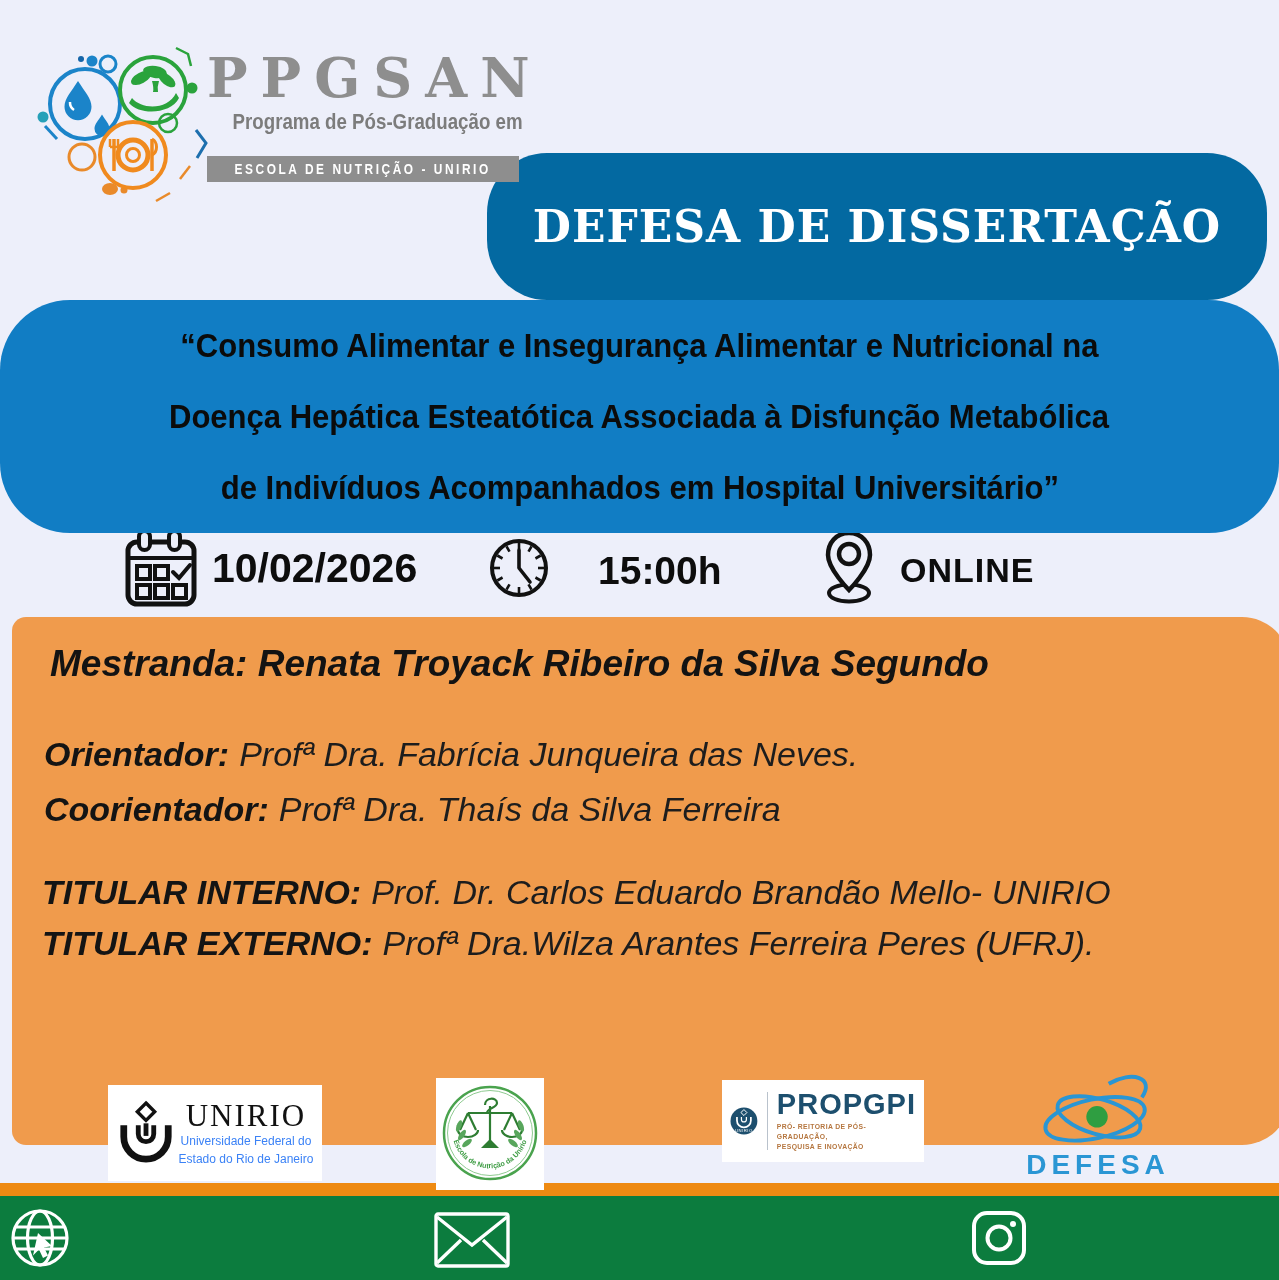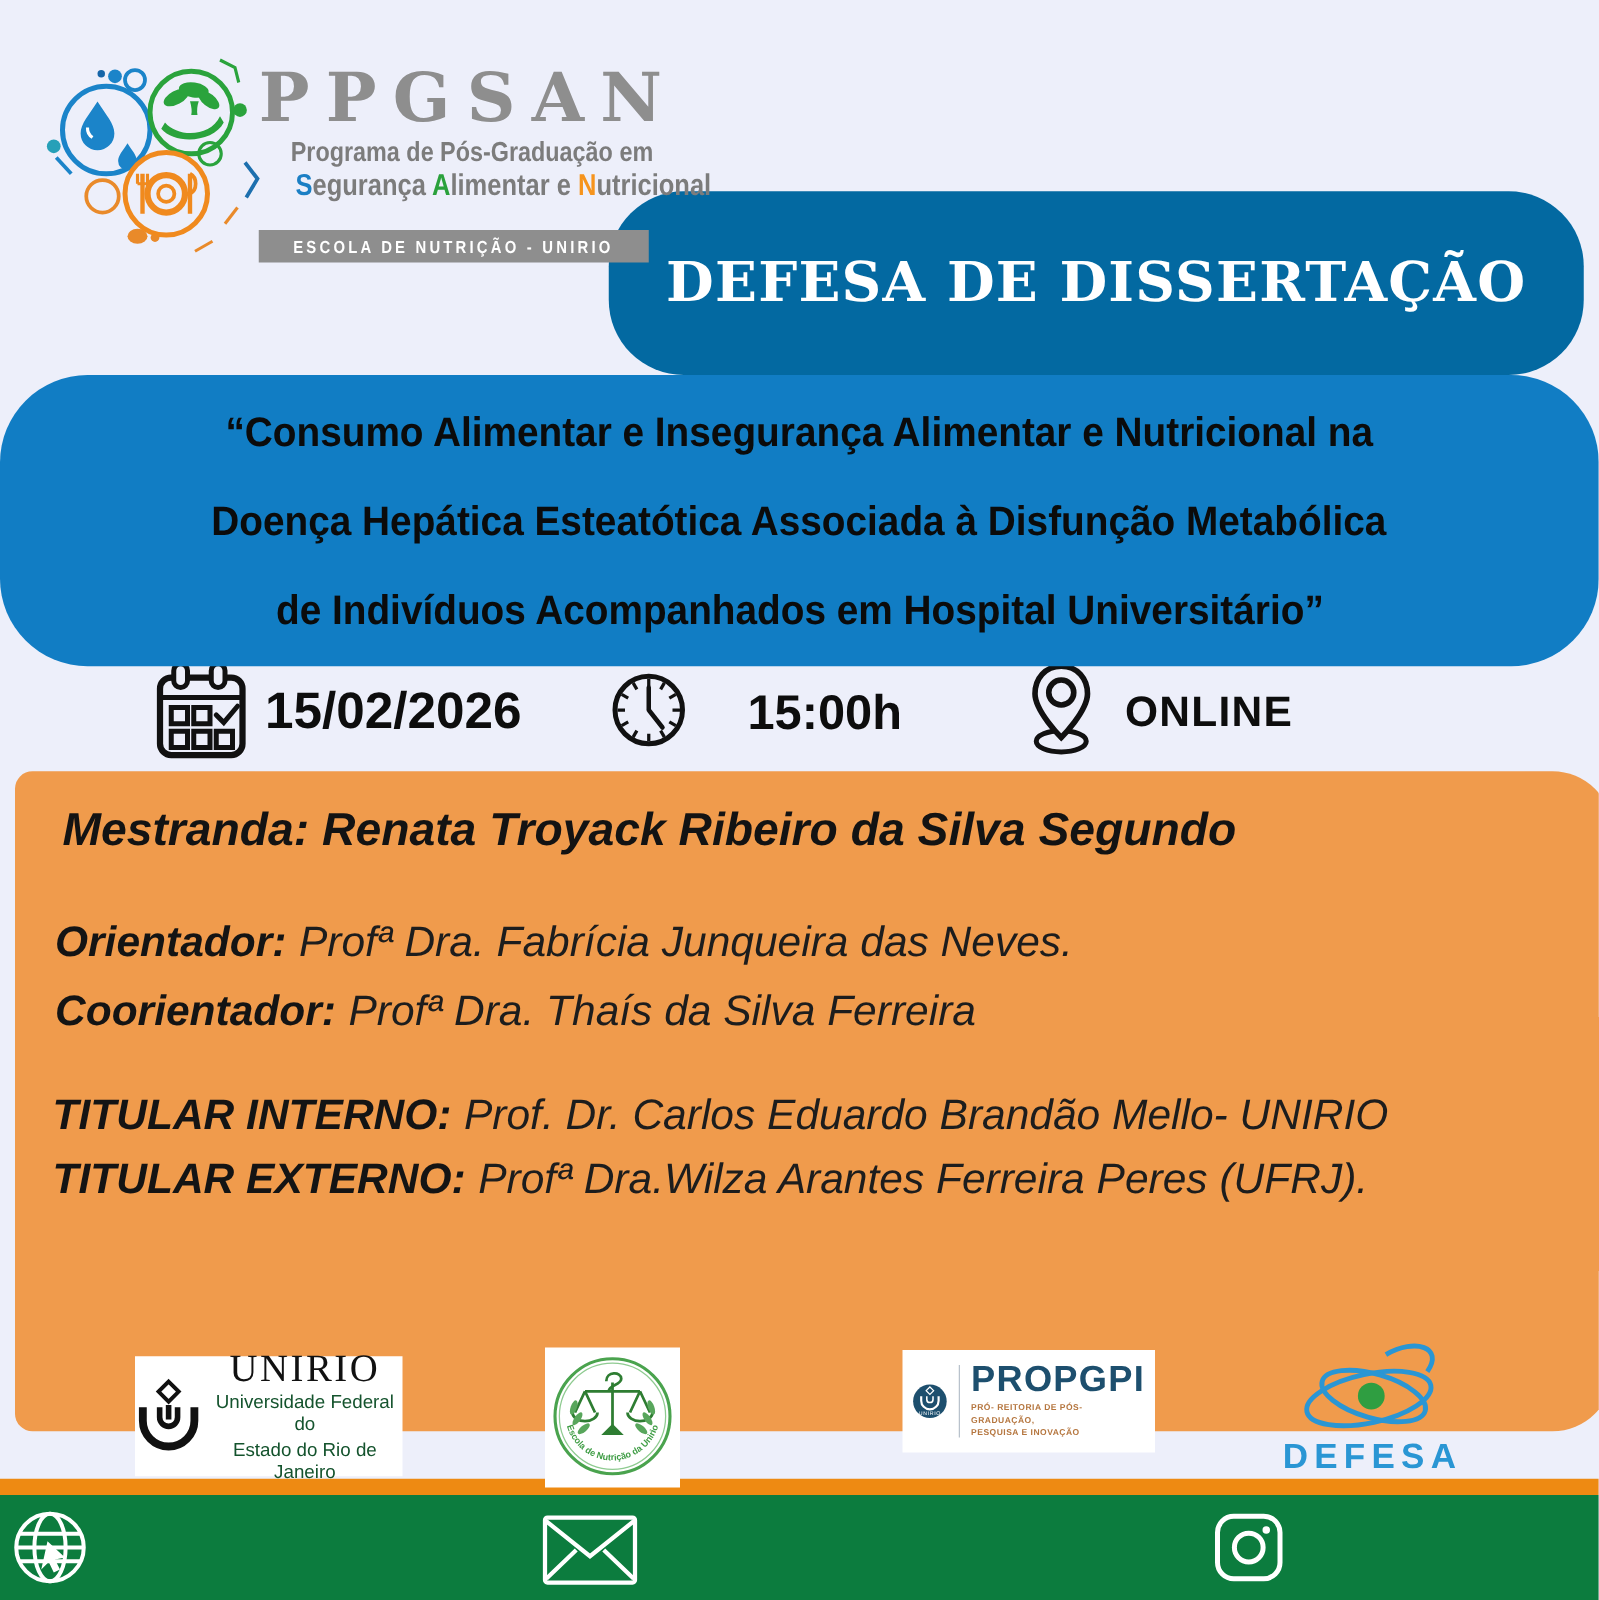--- a/index.html
+++ b/index.html
@@ -60,21 +60,21 @@
   .l-student{left:38px;top:26px;font-size:37px;font-weight:bold;color:#131313;}
   .l-advisor{left:32px;top:118px;}
   .l-coadvisor{left:32px;top:173px;}
   .l-internal{left:30px;top:256px;}
   .l-external{left:30px;top:307px;}
   
   .logo-unirio{position:absolute;left:108px;top:1085px;width:214px;height:96px;background:#fff;
     display:flex;align-items:center;justify-content:center;gap:4px;z-index:4;}
   .unirio-col{text-align:center;}
   .unirio-name{font-family:"Liberation Serif", serif;font-size:31px;letter-spacing:2px;color:#111;line-height:1;}
-  .unirio-sub{font-size:15px;color:#14532d;line-height:1.18;margin-top:3px;}
+  .unirio-sub{font-size:12px;color:#3b82f6;line-height:1.18;margin-top:3px;}
   .logo-escola{position:absolute;left:436px;top:1078px;width:108px;height:112px;background:#fff;
     display:flex;align-items:center;justify-content:center;z-index:4;}
   .logo-propgpi{position:absolute;left:722px;top:1080px;width:202px;height:82px;background:#fff;
     display:flex;align-items:center;padding:16px 8px;gap:9px;z-index:4;box-sizing:border-box;}
   .prop-div{width:2px;height:58px;background:#b9c2cc;}
   .prop-col{line-height:1;}
   .prop-name{font-size:29px;font-weight:bold;color:#1d4f6e;letter-spacing:1px;}
   .prop-sub{font-size:6.8px;font-weight:bold;color:#b5763f;margin-top:3px;line-height:1.5;letter-spacing:.4px;}
   .logo-capes{position:absolute;left:1018px;top:1072px;width:160px;height:112px;
     display:flex;flex-direction:column;align-items:center;z-index:4;}
@@ -134,21 +134,20 @@
     <path d="M86,101 v32" stroke-width="3.5"></path>
     <path d="M82,101 v8 M90,101 v8 M82,109 h8" stroke-width="2.5"></path>
     <path d="M124,101 v32" stroke-width="3.5"></path>
     <path d="M124,101 c6,3 6,13 0,16" stroke-width="3"></path>
   </g>
 </svg>
 
 <div class="logo-text">
   <div class="acronym">PPGSAN</div>
   <div class="prog-line1"><span class="condensed">Programa de Pós-Graduação em</span></div>
-  <div class="prog-line2"><span class="condensed"><span class="c-blue">S</span><span>egurança </span><span class="c-green">A</span><span>limentar e </span><span class="c-orange">N</span><span>utricional</span></span></div>
   <div class="school-bar"><span class="condensed">ESCOLA DE NUTRIÇÃO - UNIRIO</span></div>
 </div>
 
 <div class="green-banner">
   <span class="txt">DEFESA DE DISSERTAÇÃO</span>
 </div>
 
 <div class="blue-box">
   <div class="t"><span class="squish">“Consumo Alimentar e Insegurança Alimentar e Nutricional na</span></div>
   <div class="t"><span class="squish">Doença Hepática Esteatótica Associada à Disfunção Metabólica</span></div>
@@ -162,21 +161,21 @@
   <rect x="47" y="3" width="11" height="19" rx="5.5" fill="#edeffa" stroke="#111" stroke-width="4"></rect>
   <g fill="none" stroke="#111" stroke-width="4">
     <rect x="15" y="38" width="13" height="13"></rect>
     <rect x="33" y="38" width="13" height="13"></rect>
     <rect x="15" y="57" width="13" height="13"></rect>
     <rect x="33" y="57" width="13" height="13"></rect>
     <rect x="51" y="57" width="13" height="13"></rect>
     <path d="M51,44 l6,6 l11,-13" stroke-linecap="round"></path>
   </g>
 </svg>
-<div class="ev ev-date">15/02/2026</div>
+<div class="ev ev-date">10/02/2026</div>
 
 <svg class="ic-clk" width="62" height="62" viewBox="0 0 62 62">
   <circle cx="31" cy="31" r="27" fill="none" stroke="#111" stroke-width="4"></circle>
   <g stroke="#111" stroke-width="2.6">
     <line x1="31" y1="6" x2="31" y2="12"></line>
       <line x1="31" y1="6" x2="31" y2="12" transform="rotate(30 31 31)"></line>
     <line x1="31" y1="6" x2="31" y2="12" transform="rotate(60 31 31)"></line>
       <line x1="31" y1="6" x2="31" y2="12" transform="rotate(90 31 31)"></line>
     <line x1="31" y1="6" x2="31" y2="12" transform="rotate(120 31 31)"></line>
       <line x1="31" y1="6" x2="31" y2="12" transform="rotate(150 31 31)"></line>

